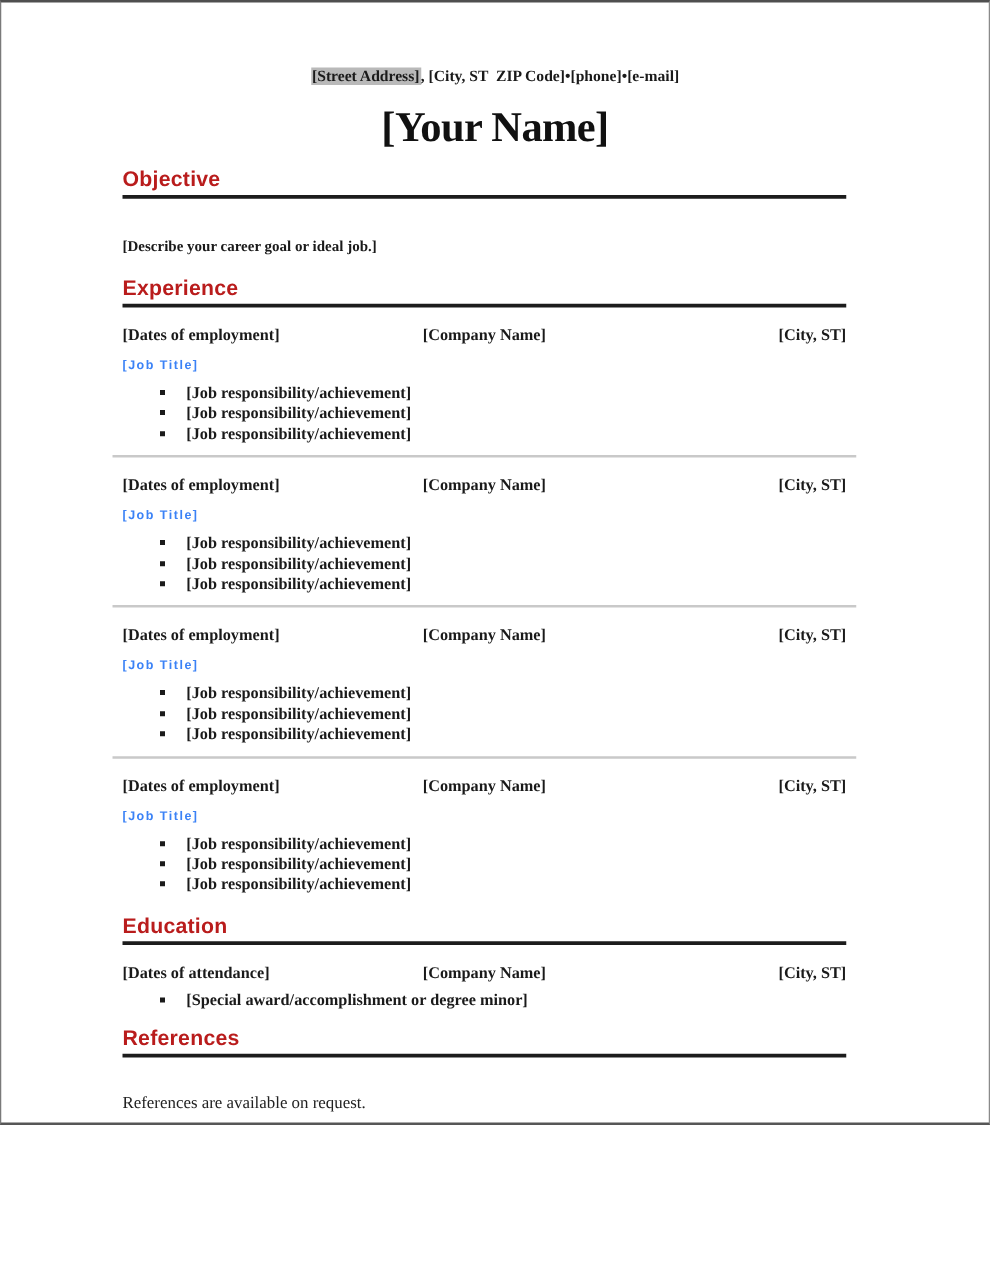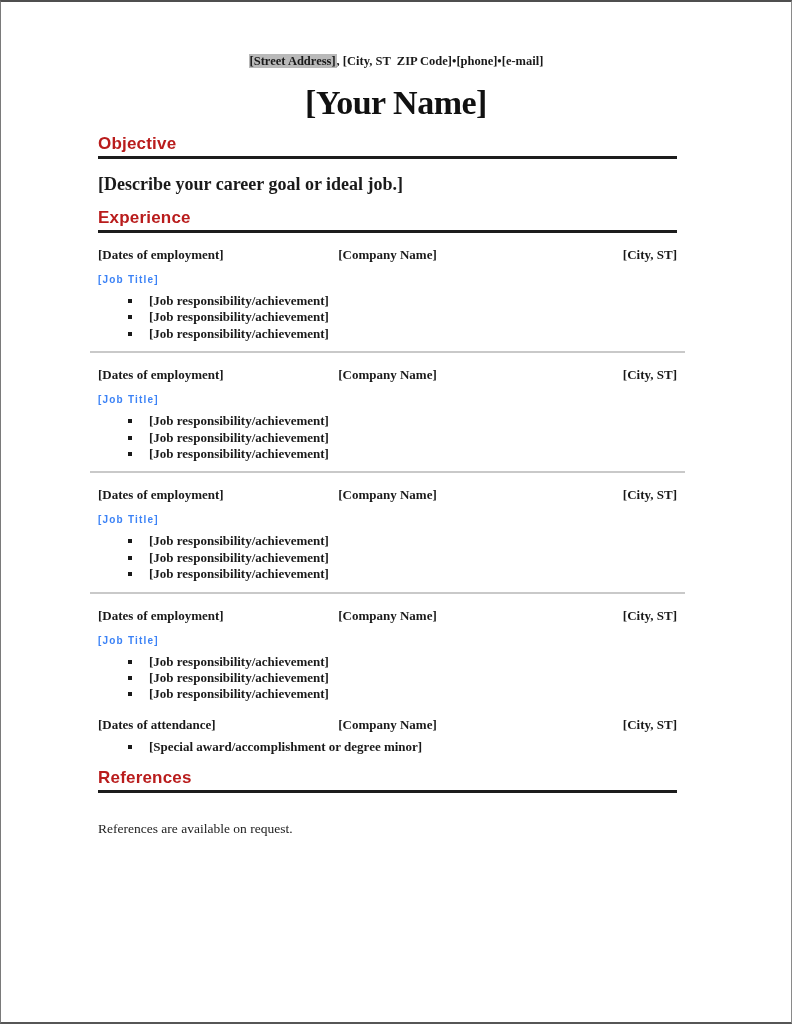--- a/index.html
+++ b/index.html
@@ -6,21 +6,21 @@
   html, body { background: #ffffff; }
   body {
     width: 792px;
     height: 1024px;
     font-family: "Liberation Serif", serif;
     color: #1a1a1a;
     overflow: hidden;
   }
   .page {
     width: 792px;
-    height: 1024px;
+    height: 900px;
     background: #ffffff;
     border-top: 2px solid #4f4f4f;
     border-bottom: 2px solid #565656;
     border-left: 1px solid #7a7a7a;
     border-right: 1px solid #8a8a8a;
     padding-top: 52px;
   }
   
   .address {
     text-align: center;
@@ -59,23 +59,23 @@
     border-bottom: 3px solid #1c1c1c;
     padding-bottom: 2px;
   }
   .mt-objective   { margin-top: 12px; }
   .mt-experience  { margin-top: 16px; }
   .mt-education   { margin-top: 15px; }
   .mt-references  { margin-top: 13px; }
 
   .body-text {
     font-weight: 700;
-    font-size: 18px;
+    font-size: 12px;
     line-height: 16px;
-    margin-top: 17px;
+    margin-top: 30px;
   }
   .row3 {
     display: flex;
     margin-top: 14px;
     font-weight: 700;
     font-size: 13px;
     line-height: 16px;
   }
   .row3 .c-left   { flex: 1 1 0; text-align: left; }
   .row3 .c-center { flex: 1 1 0; text-align: center; }
@@ -229,20 +229,21 @@
             <span class="sq"></span>
             <span>[Job responsibility/achievement]</span>
           </li>
         <li>
             <span class="sq"></span>
             <span>[Job responsibility/achievement]</span>
           </li>
       </ul>
     </div>
 
+    <div class="section-title mt-education">Education</div>
     <div>
       <div class="row3">
         <span class="c-left">[Dates of attendance]</span>
         <span class="c-center">[Company Name]</span>
         <span class="c-right">[City, ST]</span>
       </div>
       <ul class="bullets">
         <li>
             <span class="sq"></span>
             <span>[Special award/accomplishment or degree minor]</span>

